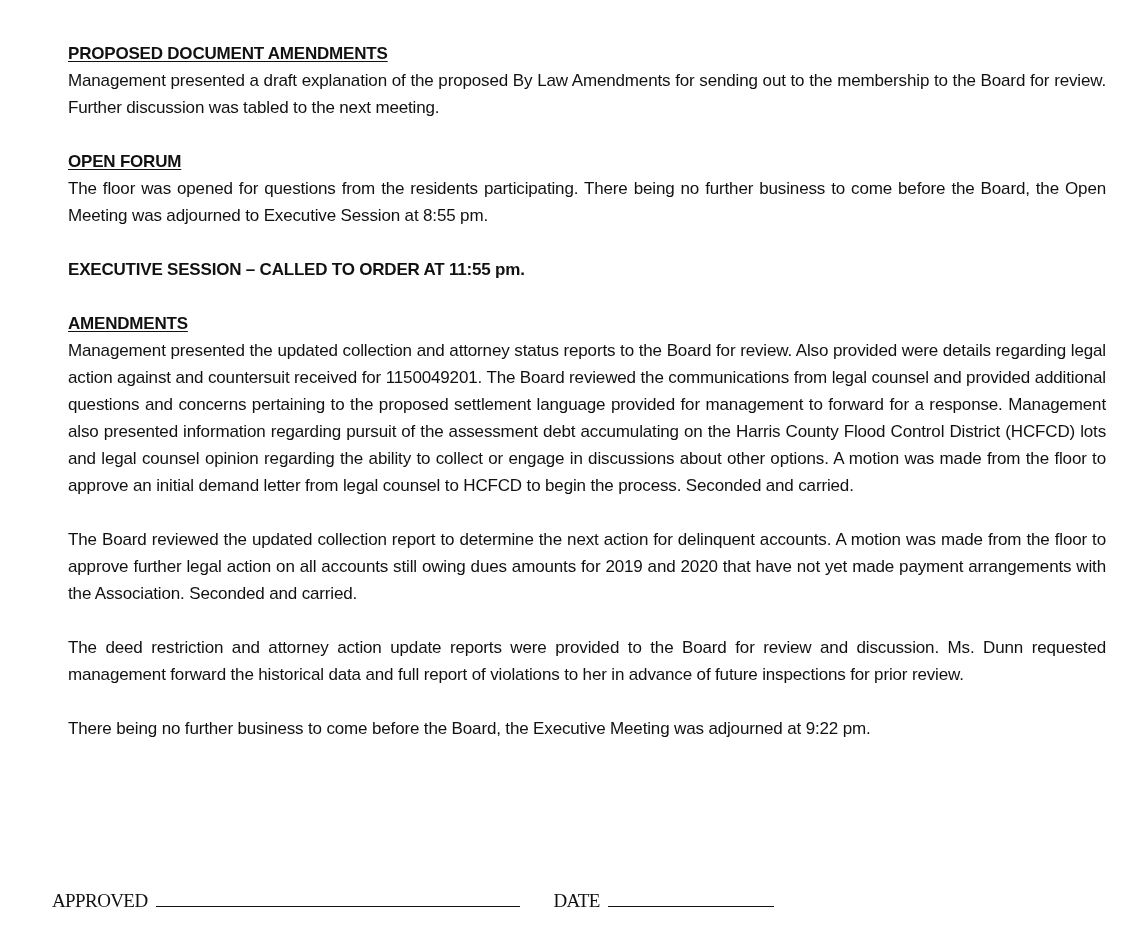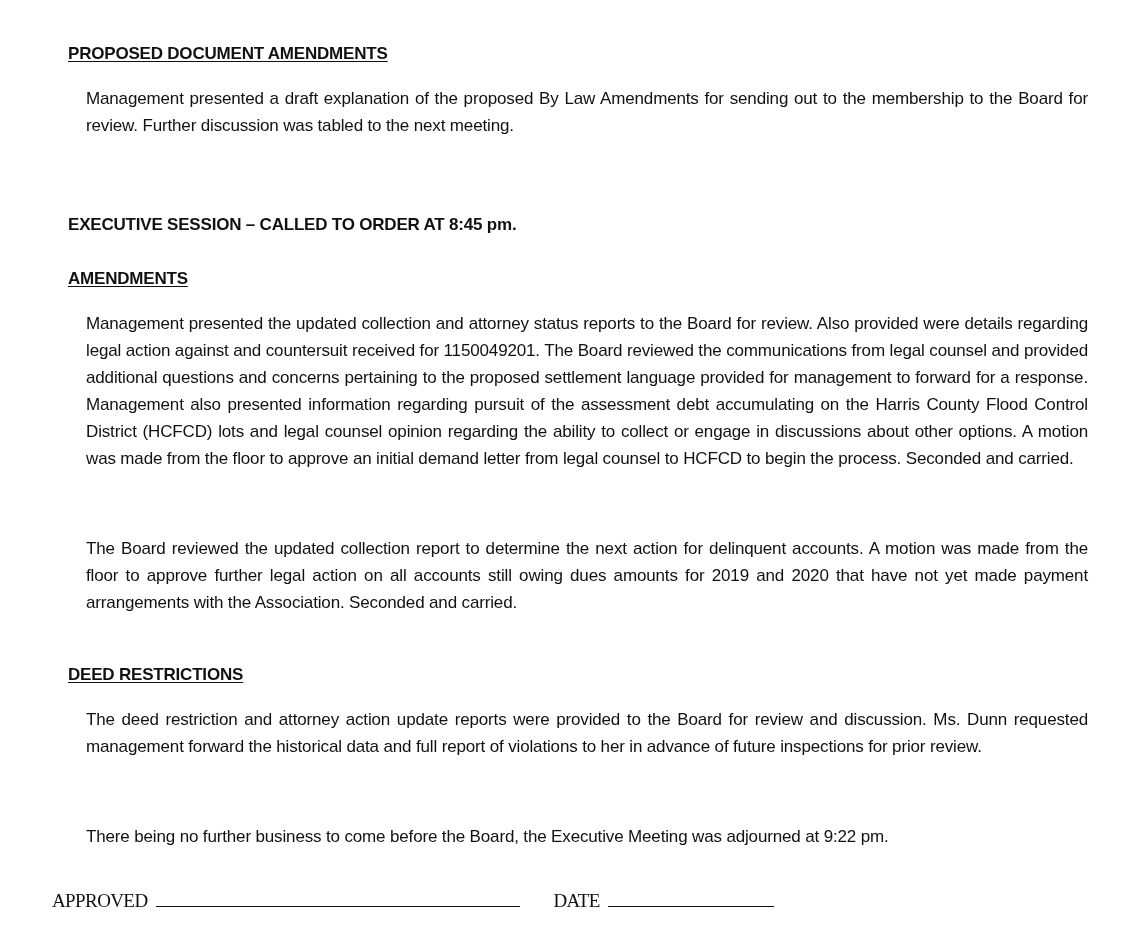--- a/index.html
+++ b/index.html
@@ -33,21 +33,21 @@
     .heading-plain {
       font-weight: bold;
       font-size: 17px;
       line-height: 27px;
       margin: 0;
       letter-spacing: -0.2px;
     }
     .para {
       font-size: 17px;
       line-height: 27px;
-      margin: 18px;
+      margin: 0;
       text-align: justify;
       letter-spacing: -0.15px;
     }
     .gap {
       height: 27px;
     }
     .signature-row {
       position: absolute;
       left: 52px;
       top: 888px;
@@ -75,40 +75,43 @@
 
 <div class="page">
 
   <section>
     <p class="heading">PROPOSED DOCUMENT AMENDMENTS</p>
     <p class="para">Management presented a draft explanation of the proposed By Law Amendments for sending out to the membership to the Board for review. Further discussion was tabled to the next meeting.</p>
   </section>
 
   <div class="gap"></div>
 
+  <section>
+    <p class="heading">OPEN FORUM</p>
+    <p class="para">The floor was opened for questions from the residents participating. There being no further business to come before the Board, the Open Meeting was adjourned to Executive Session at 8:55 pm.</p>
+  </section>
 
   <div class="gap"></div>
 
   <section>
-    <p class="heading-plain">EXECUTIVE SESSION – CALLED TO ORDER AT 8:45 pm.</p>
+    <p class="heading-plain">EXECUTIVE SESSION – CALLED TO ORDER AT 11:55 pm.</p>
   </section>
 
   <div class="gap"></div>
 
   <section>
     <p class="heading">AMENDMENTS</p>
     <p class="para">Management presented the updated collection and attorney status reports to the Board for review. Also provided were details regarding legal action against and countersuit received for 1150049201. The Board reviewed the communications from legal counsel and provided additional questions and concerns pertaining to the proposed settlement language provided for management to forward for a response. Management also presented information regarding pursuit of the assessment debt accumulating on the Harris County Flood Control District (HCFCD) lots and legal counsel opinion regarding the ability to collect or engage in discussions about other options. A motion was made from the floor to approve an initial demand letter from legal counsel to HCFCD to begin the process. Seconded and carried.</p>
     <div class="gap"></div>
     <p class="para">The Board reviewed the updated collection report to determine the next action for delinquent accounts. A motion was made from the floor to approve further legal action on all accounts still owing dues amounts for 2019 and 2020 that have not yet made payment arrangements with the Association. Seconded and carried.</p>
   </section>
 
   <div class="gap"></div>
 
   <section>
-    <p class="heading">DEED RESTRICTIONS</p>
     <p class="para">The deed restriction and attorney action update reports were provided to the Board for review and discussion. Ms. Dunn requested management forward the historical data and full report of violations to her in advance of future inspections for prior review.</p>
   </section>
 
   <div class="gap"></div>
 
   <section>
     <p class="para">There being no further business to come before the Board, the Executive Meeting was adjourned at 9:22 pm.</p>
   </section>
 </div>
 

